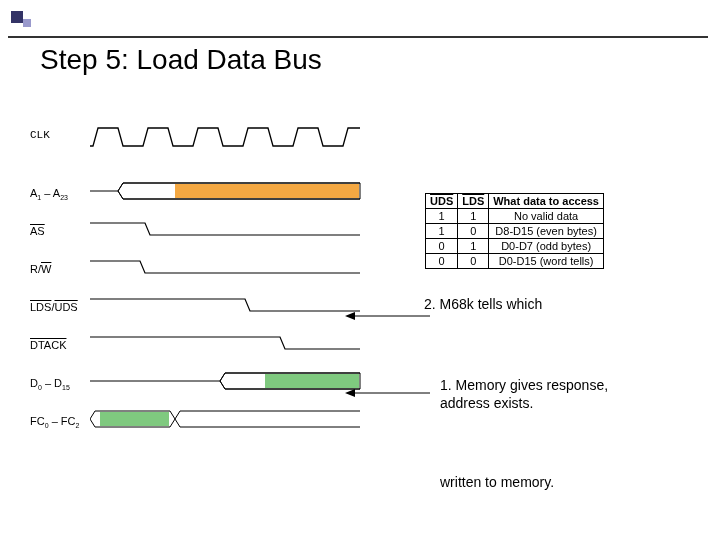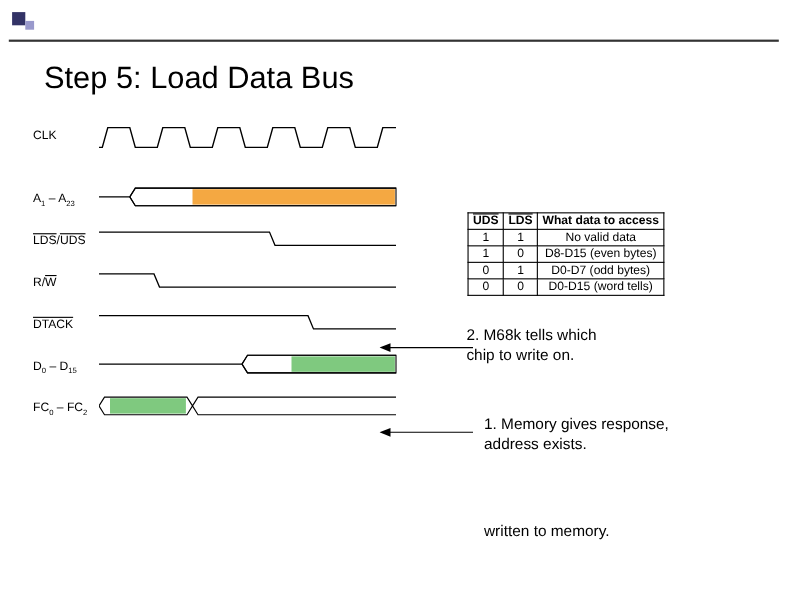--- a/index.html
+++ b/index.html
@@ -3,42 +3,42 @@
 <meta charset="utf-8">
 <style>
   * { box-sizing: border-box; margin: 0; padding: 0; }
   body { font-family: Arial, sans-serif; background: #fff; width: 720px; height: 540px; position: relative; }
   
   .corner-deco { position: absolute; top: 8px; left: 8px; width: 50px; height: 30px; }
   .corner-deco .sq1 { position: absolute; top: 3px; left: 3px; width: 12px; height: 12px; background: #333366; }
   .corner-deco .sq2 { position: absolute; top: 11px; left: 15px; width: 8px; height: 8px; background: #9999cc; }
   .corner-deco .line { position: absolute; top: 28px; left: 0; width: 700px; height: 2px; background: #333; }
   
-  .title { position: absolute; top: 55px; left: 40px; font-size: 28px; font-weight: normal; }
+  .title { position: absolute; top: 44px; left: 40px; font-size: 28px; font-weight: normal; }
   
   .timing { position: absolute; top: 105px; left: 30px; width: 350px; }
   .state-labels { position: relative; height: 20px; font-size: 10px; }
   .state-labels span { position: absolute; }
   
   .sig-row { position: relative; height: 28px; margin-top: 10px; }
   .sig-label { position: absolute; left: 0; top: 6px; font-size: 11px; width: 60px; }
   .sig-label .ov { text-decoration: overline; }
   .sig-label sub { font-size: 7px; }
   .sig-svg { position: absolute; left: 60px; top: 0; }
   
   .tbl { position: absolute; top: 193px; left: 425px; border-collapse: collapse; font-size: 11px; }
   .tbl th, .tbl td { border: 1px solid #000; padding: 1px 4px; text-align: center; }
   .tbl th { font-weight: bold; }
   .tbl th .ov { text-decoration: overline; }
   .tbl td.l { text-align: center; padding: 1px 6px; }
   
   .note { position: absolute; font-size: 14px; line-height: 1.3; }
   .arrow { position: absolute; }
   
-  .clk-gap { margin-top: 6px; }
+  .clk-gap { margin-top: 18px; font-family: Liberation Mono, monospace; }
 </style>
 </head>
 <body>
 
 <div class="corner-deco">
   <div class="sq1"></div>
     <div class="sq2"></div>
     <div class="line"></div>
 </div>
 
@@ -56,32 +56,38 @@
 
   <div class="sig-row">
     <div class="sig-label"><span>A</span><sub>1</sub><span> – A</span><sub>23</sub></div>
     <svg class="sig-svg" width="280" height="20">
       <path d="M0 10 L28 10 L33 2 L270 2 L270 18 L33 18 L28 10" stroke="#000" fill="none" stroke-width="1"></path>
       <rect x="85" y="3" width="184" height="14" fill="#f4a842" stroke="none"></rect>
       <path d="M28 10 L33 2 L270 2 M28 10 L33 18 L270 18" stroke="#000" fill="none" stroke-width="1"></path>
     </svg>
   </div>
 
-
   <div class="sig-row">
-    <div class="sig-label"><span class="ov">LDS</span><span>/</span><span class="ov">UDS</span></div>
+    <div class="sig-label"><span class="ov">AS</span></div>
     <svg class="sig-svg" width="280" height="20">
-      <path d="M0 4 L155 4 L160 16 L270 16" stroke="#000" fill="none" stroke-width="1.2"></path>
+      <path d="M0 4 L55 4 L60 16 L270 16" stroke="#000" fill="none" stroke-width="1.2"></path>
     </svg>
   </div>
 
   <div class="sig-row">
     <div class="sig-label"><span>R/</span><span class="ov">W</span></div>
     <svg class="sig-svg" width="280" height="20">
       <path d="M0 4 L50 4 L55 16 L270 16" stroke="#000" fill="none" stroke-width="1.2"></path>
+    </svg>
+  </div>
+
+  <div class="sig-row">
+    <div class="sig-label"><span class="ov">LDS</span><span>/</span><span class="ov">UDS</span></div>
+    <svg class="sig-svg" width="280" height="20">
+      <path d="M0 4 L155 4 L160 16 L270 16" stroke="#000" fill="none" stroke-width="1.2"></path>
     </svg>
   </div>
 
   <div class="sig-row">
     <div class="sig-label"><span class="ov">DTACK</span></div>
     <svg class="sig-svg" width="280" height="20">
       <path d="M0 4 L190 4 L195 16 L270 16" stroke="#000" fill="none" stroke-width="1.2"></path>
     </svg>
   </div>
 
@@ -131,21 +137,21 @@
         <td class="l">D0-D15 (word tells)</td>
       </tr>
 </tbody>
   </table>
 
 <svg class="arrow" style="top:310px; left:345px" width="90" height="12">
   <line x1="85" y1="6" x2="5" y2="6" stroke="#000" stroke-width="1"></line>
   <polygon points="0,6 10,2 10,10" fill="#000"></polygon>
 </svg>
 <div class="note" style="top:295px; left:424px">
-  <span>2. M68k tells which</span><br><span>chip to write on.</span>
+  <span>2. M68k tells which</span><br>
 </div>
 
 <svg class="arrow" style="top:387px; left:345px" width="90" height="12">
   <line x1="85" y1="6" x2="5" y2="6" stroke="#000" stroke-width="1"></line>
   <polygon points="0,6 10,2 10,10" fill="#000"></polygon>
 </svg>
 <div class="note" style="top:376px; left:440px">
   <span>1. Memory gives response,</span><br><span>address exists.</span>
 </div>
 

